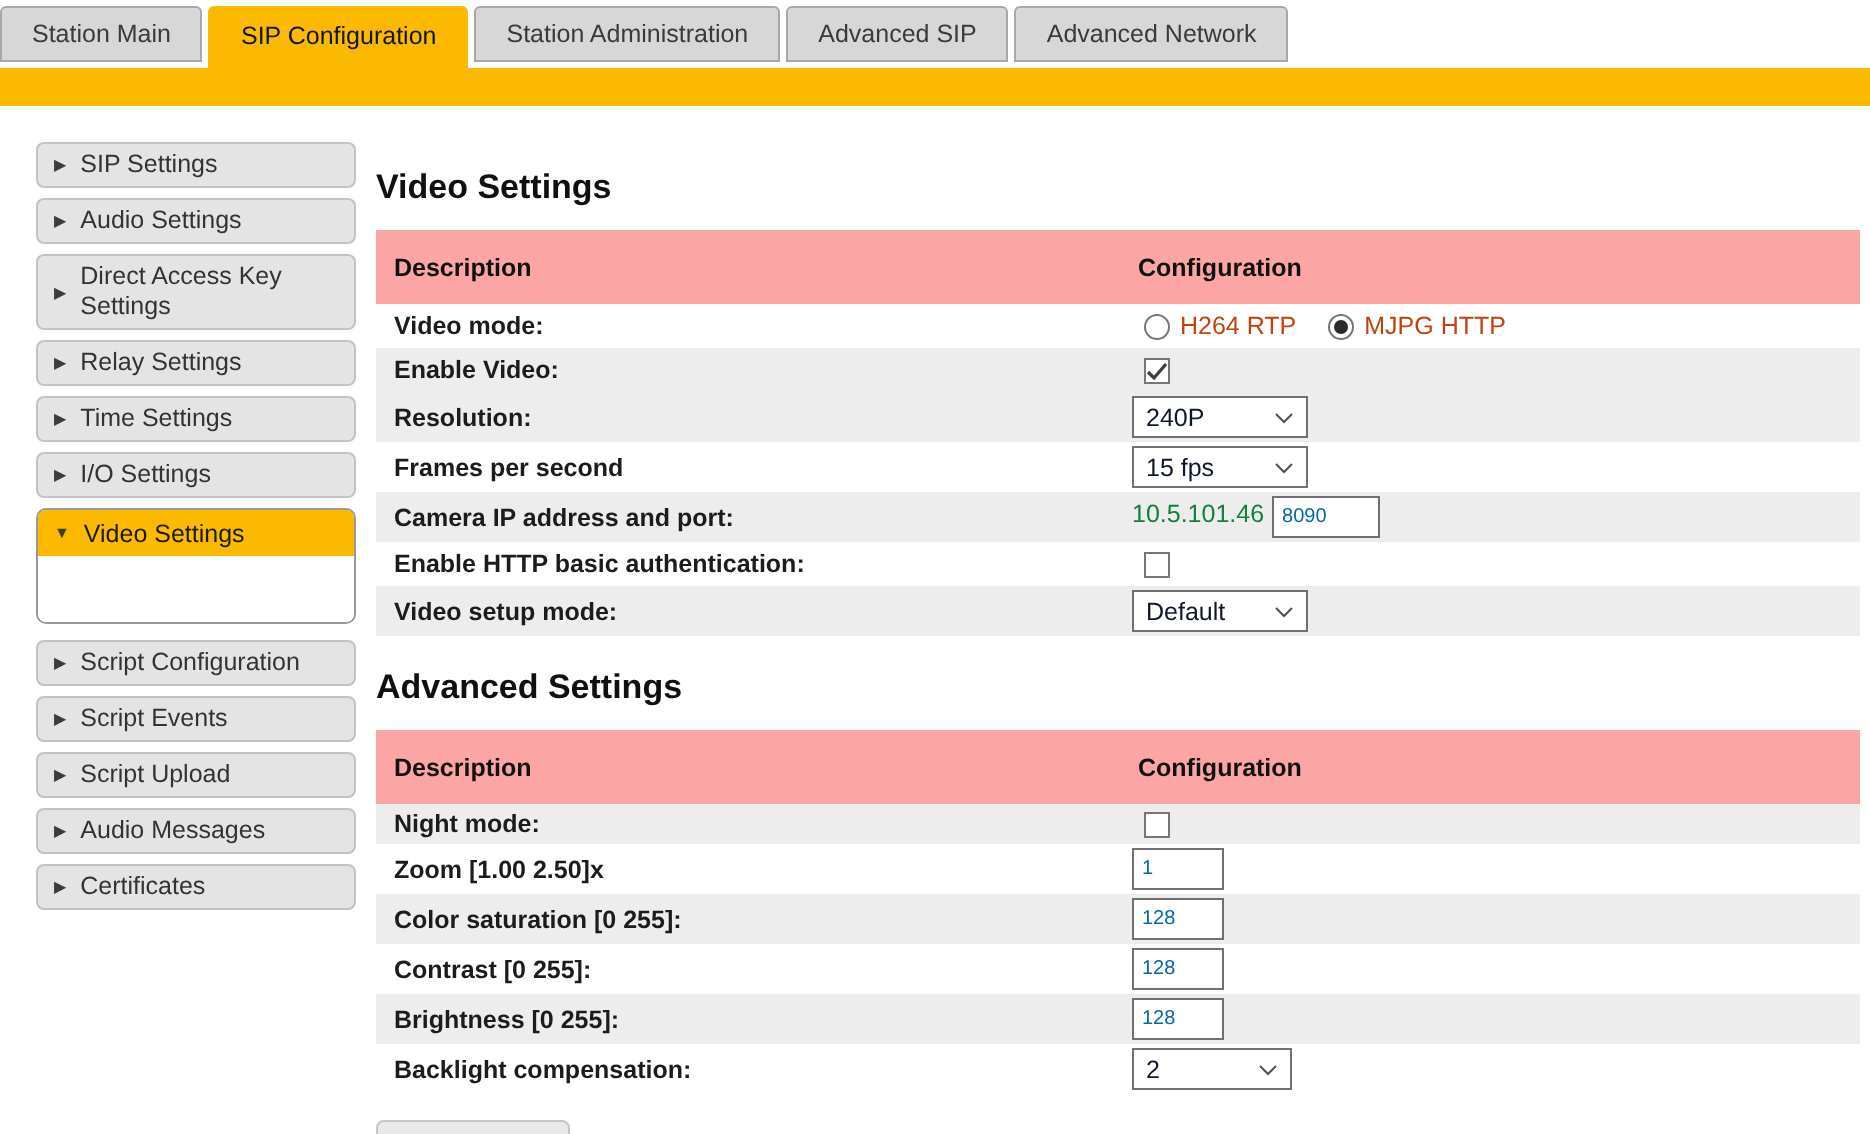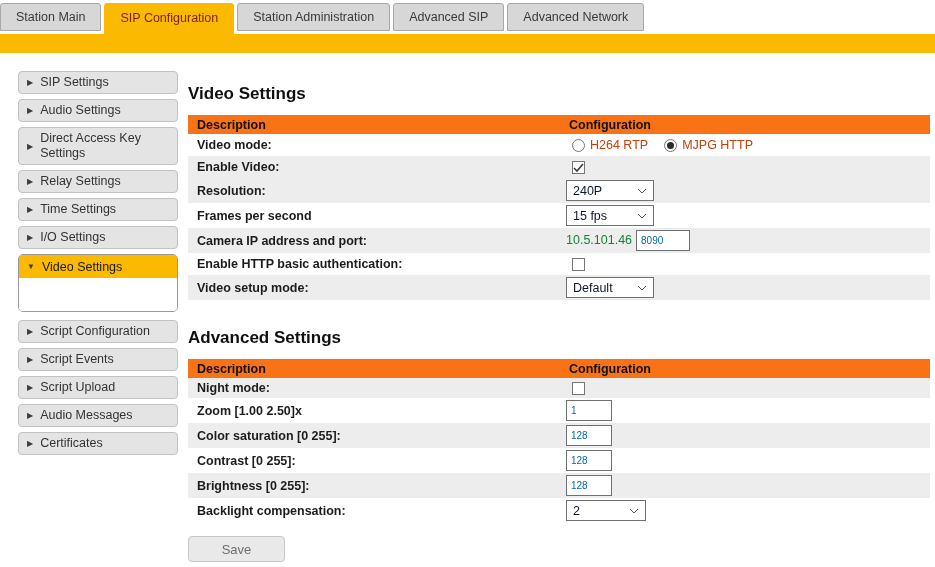--- a/index.html
+++ b/index.html
@@ -26,21 +26,21 @@
     background: #d7d7d7;
     border: 1px solid #a8a8a8;
     border-radius: 3px 3px 0 0;
     color: #3a3a3a; white-space: nowrap; cursor: default;
   }
   .tab.active {
     background: #fbb900;
     border: 1px solid #fbb900;
     height: 31px; line-height: 29px;
     margin-bottom: 0;
-    color: #7f1d1d;
+    color: #0f172a;
   }
   .yellow-band {
     position: absolute; top: 34px; left: 0; right: 0; height: 19px;
     background: #fbb900;
   }
 
   
   .sidebar { position: absolute; left: 18px; top: 71px; width: 160px; }
   .side-item {
     display: flex; align-items: center;
@@ -67,26 +67,26 @@
   }
   .side-group-header .tri { font-size: 8px; color: #3c3c3c; margin-right: 7px; }
   .side-group-panel { height: 33px; background: #fff; }
 
   
   .main { position: absolute; left: 188px; top: 76px; width: 742px; }
   h2.section-title {
     font-size: 17px; font-weight: bold; color: #101010;
     margin: 8px 0 11px 0;
   }
-  h2.section-title.second { margin-top: 28px; }
+  h2.section-title.second { margin-top: 16px; }
   table.cfg { width: 742px; border-collapse: collapse; font-size: 12.5px; }
   table.cfg th {
-    background: #f97316; color: #111;
+    background: #fca5a5; color: #111;
     font-weight: bold; text-align: left;
-    height: 19px; padding: 0 0 0 9px;
+    height: 37px; padding: 0 0 0 9px;
   }
   table.cfg th.desc-col { width: 372px; }
   table.cfg td { vertical-align: middle; }
   table.cfg td.desc { padding-left: 9px; font-weight: bold; color: #1c1c1c; }
   table.cfg td.conf { padding-left: 6px; color: #1c1c1c; }
   tr.row-s  td { height: 22px; }   
   tr.row-t  td { height: 25px; }   
   tr.row-xs td { height: 20px; }
   tr.sh { background: #ededed; }
 

